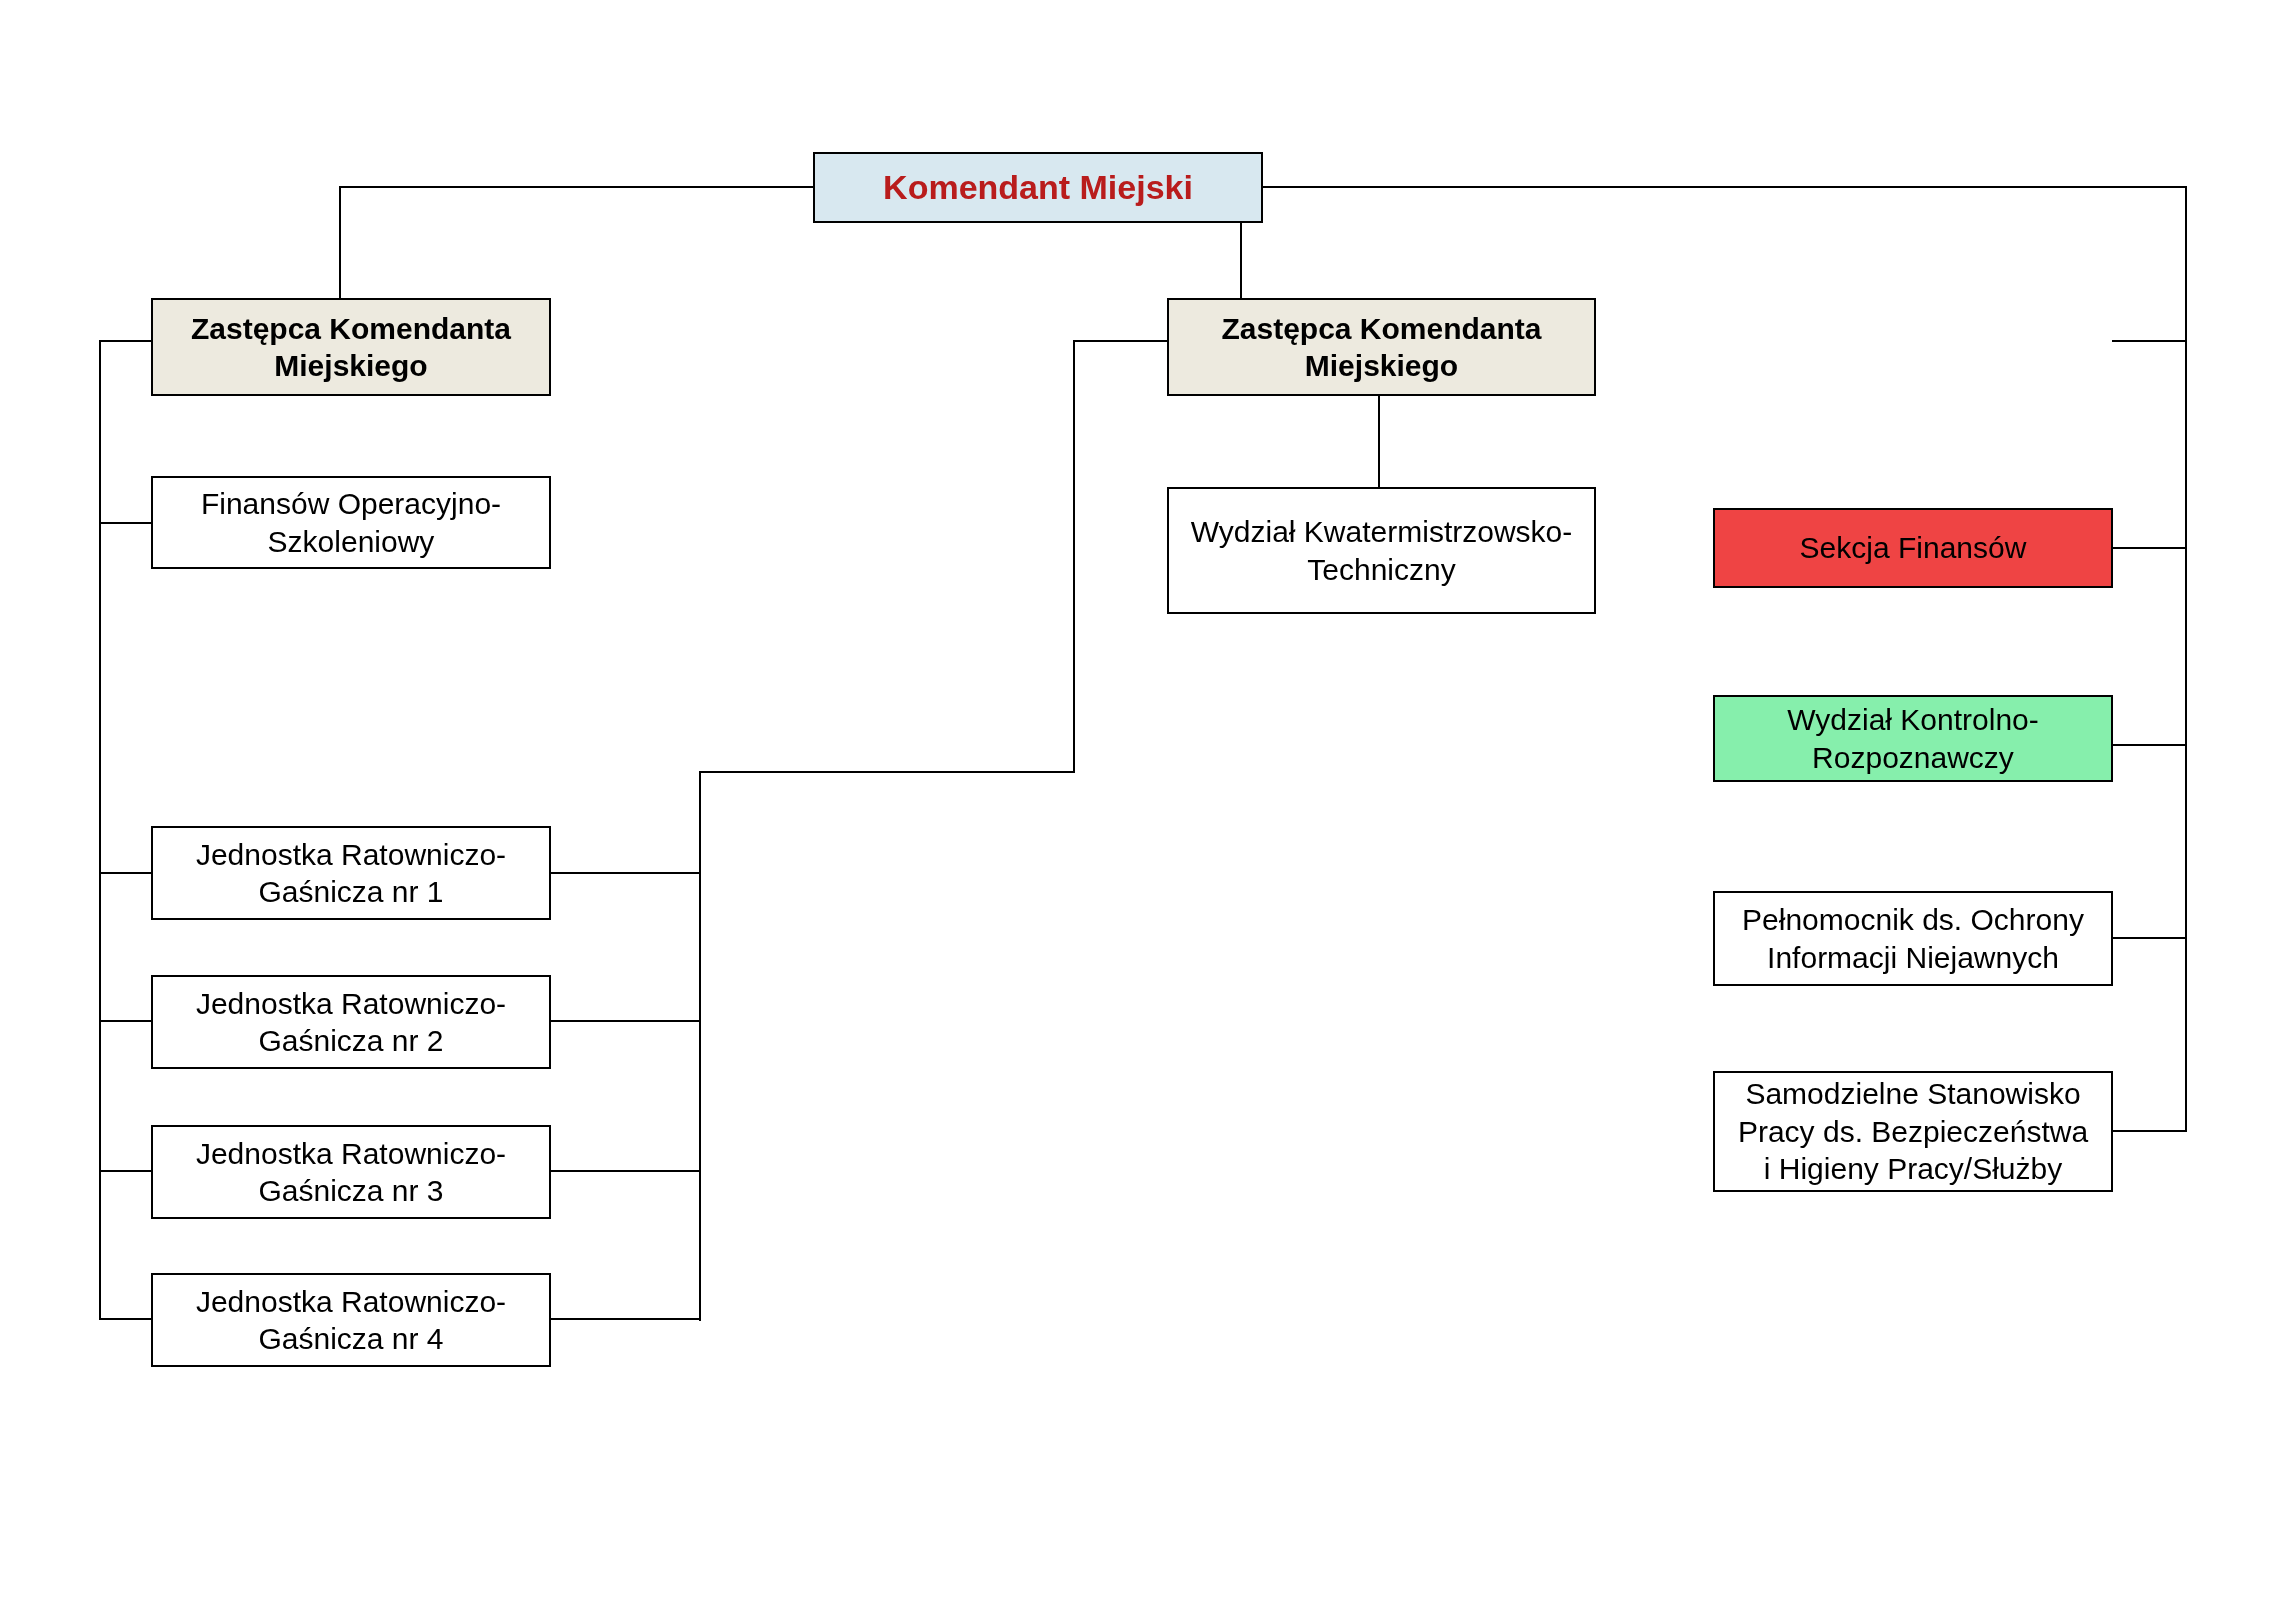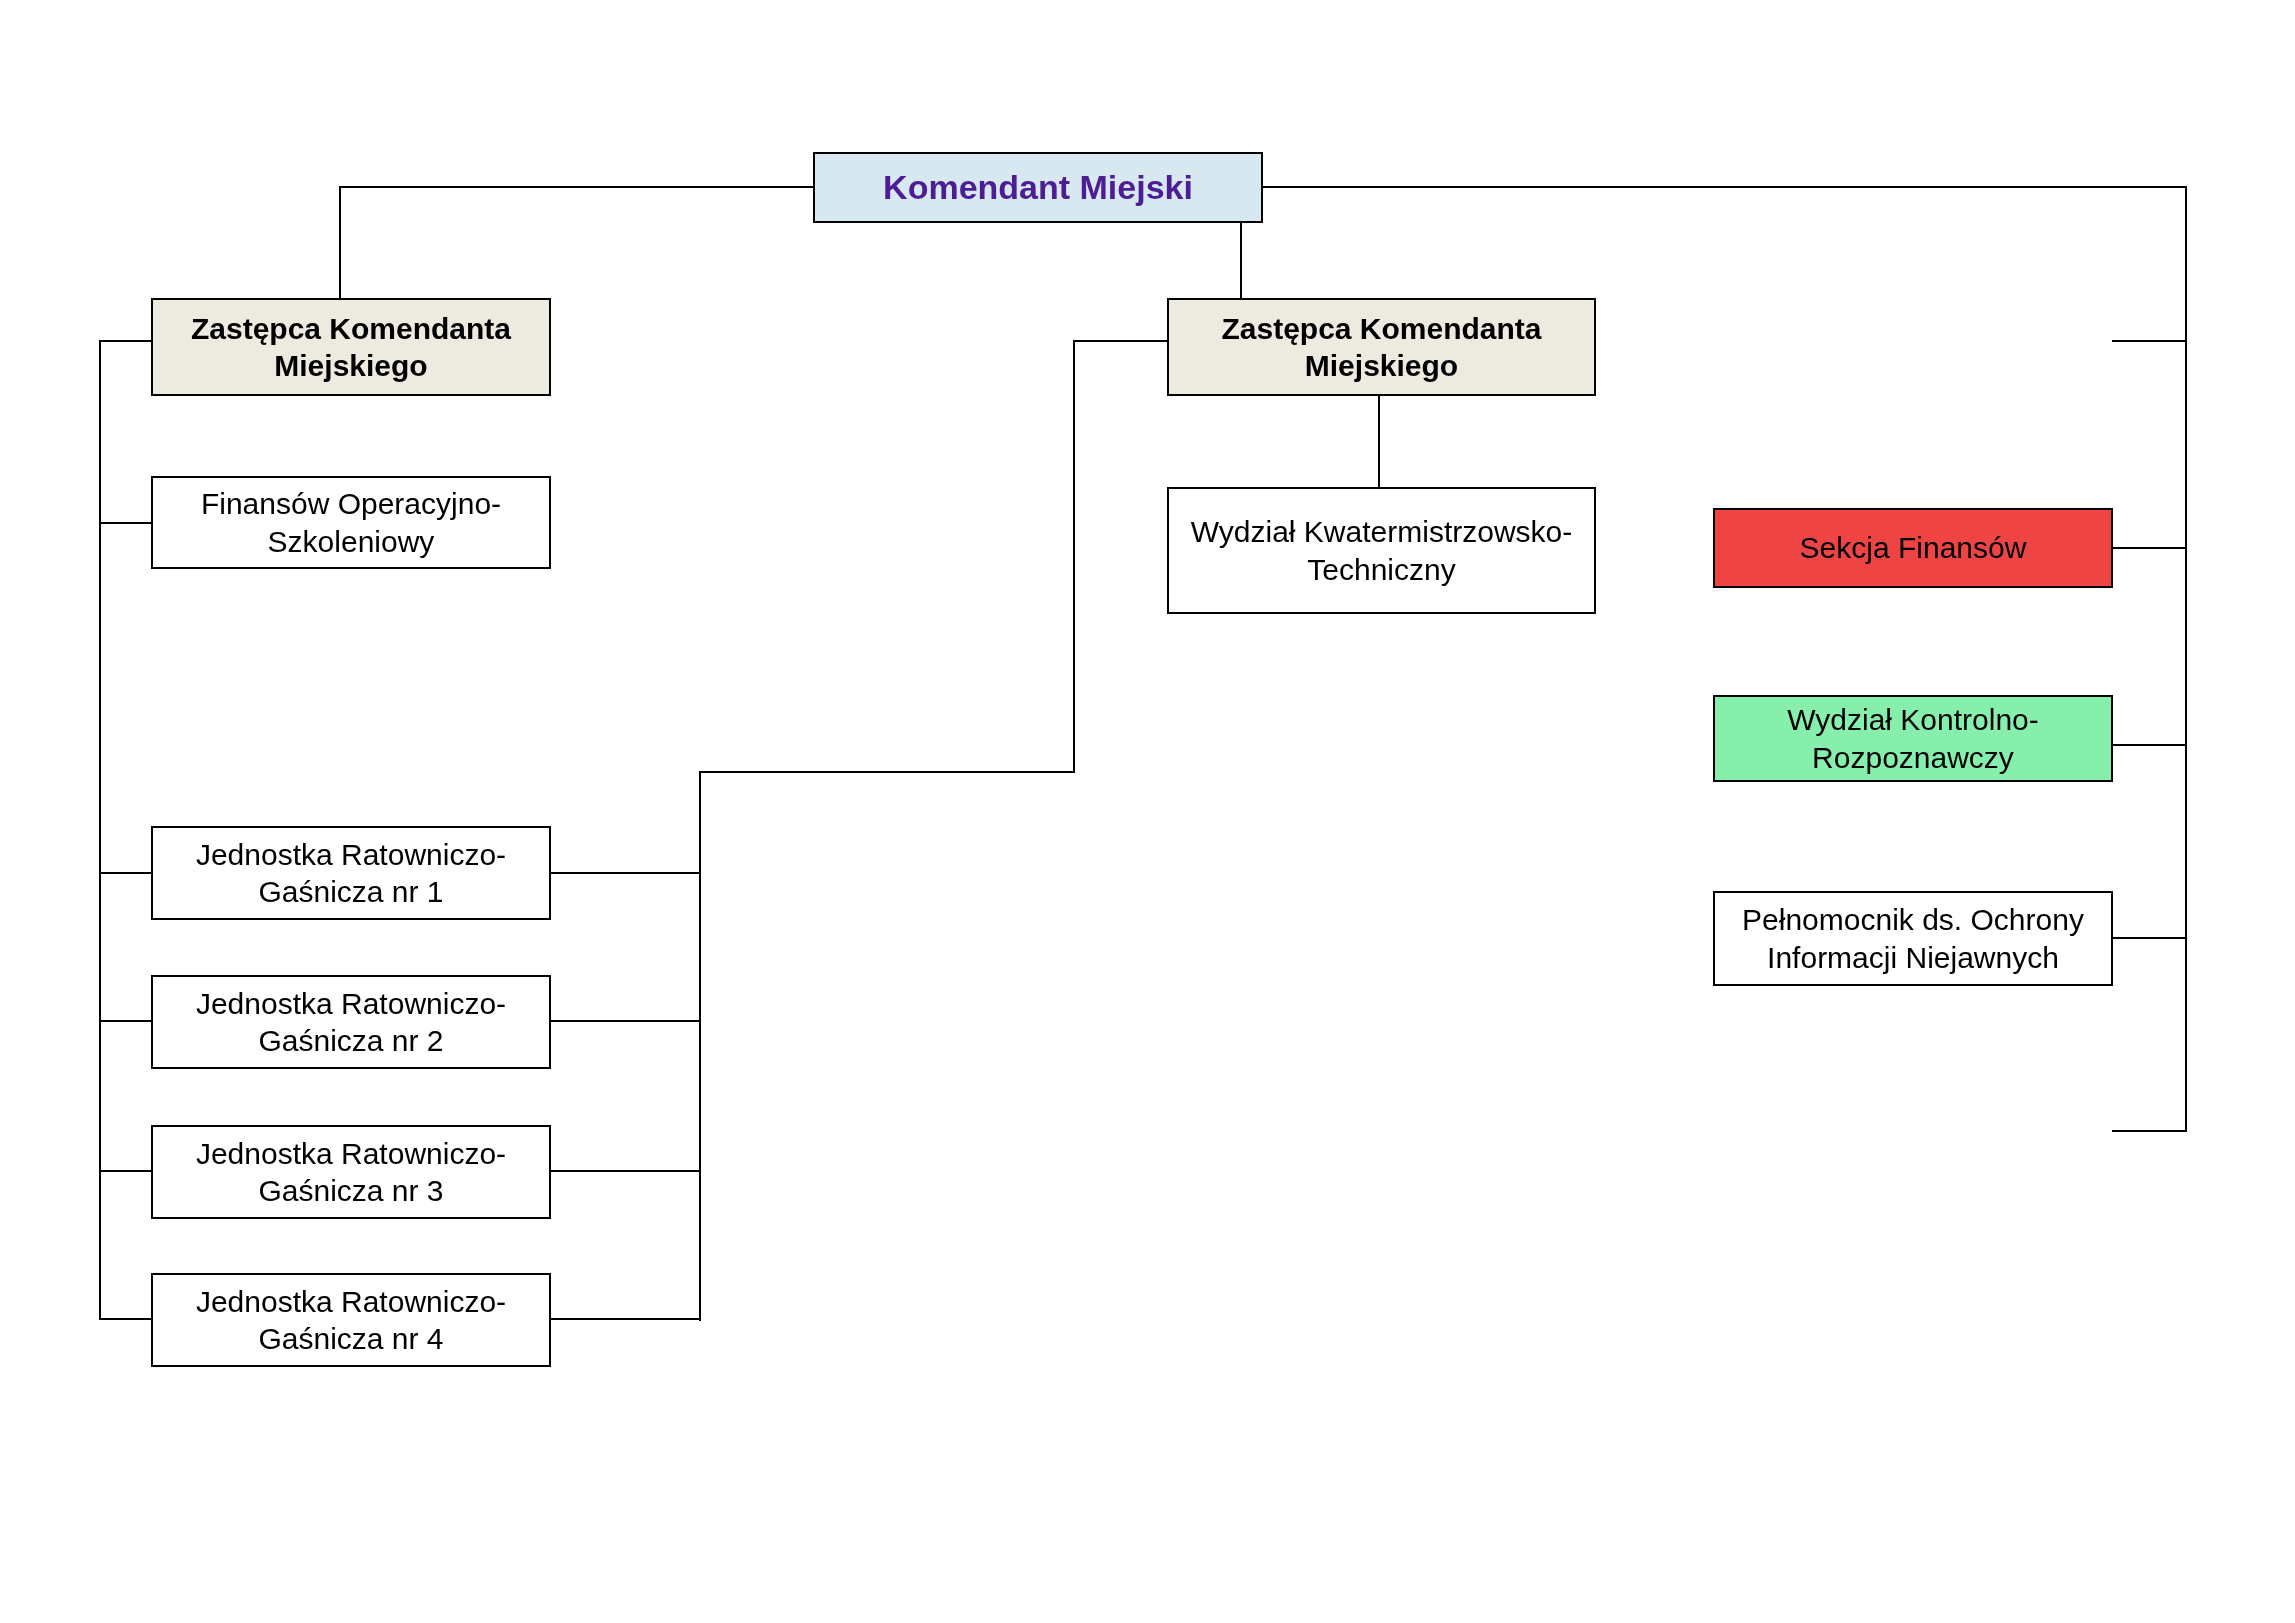--- a/index.html
+++ b/index.html
@@ -65,21 +65,21 @@
     <div class="seg" style="left: 99px; top: 1318px; width: 53px; height: 2px; background: rgb(0, 0, 0);"></div>
     <div class="seg" style="left: 1378px; top: 395px; width: 2px; height: 94px; background: rgb(0, 0, 0);"></div>
     <div class="seg" style="left: 1073px; top: 340px; width: 95px; height: 2px; background: rgb(0, 0, 0);"></div>
     <div class="seg" style="left: 1073px; top: 340px; width: 2px; height: 432px; background: rgb(0, 0, 0);"></div>
     <div class="seg" style="left: 699px; top: 771px; width: 376px; height: 2px; background: rgb(0, 0, 0);"></div>
     <div class="seg" style="left: 699px; top: 771px; width: 2px; height: 550px; background: rgb(0, 0, 0);"></div>
     <div class="seg" style="left: 550px; top: 872px; width: 151px; height: 2px; background: rgb(0, 0, 0);"></div>
     <div class="seg" style="left: 550px; top: 1020px; width: 151px; height: 2px; background: rgb(0, 0, 0);"></div>
     <div class="seg" style="left: 550px; top: 1170px; width: 151px; height: 2px; background: rgb(0, 0, 0);"></div>
     <div class="seg" style="left: 550px; top: 1318px; width: 151px; height: 2px; background: rgb(0, 0, 0);"></div>
-    <div class="node node--emphasis node--root" style="left: 813px; top: 152px; width: 450px; height: 71px; background: rgb(216, 232, 240); color: #4c1d95;">Komendant Miejski</div>
+    <div class="node node--emphasis node--root" style="left: 813px; top: 152px; width: 450px; height: 71px; background: rgb(216, 232, 240); color: #b91c1c;">Komendant Miejski</div>
     <div class="node node--emphasis" style="left: 151px; top: 298px; width: 400px; height: 98px; background: rgb(237, 234, 223); color: rgb(0, 0, 0);">Zastępca Komendanta
 Miejskiego</div>
     <div class="node" style="left: 151px; top: 476px; width: 400px; height: 93px; background: rgb(255, 255, 255); color: rgb(0, 0, 0);">Finansów Operacyjno-
 Szkoleniowy</div>
     <div class="node" style="left: 151px; top: 826px; width: 400px; height: 94px; background: rgb(255, 255, 255); color: rgb(0, 0, 0);">Jednostka Ratowniczo-
 Gaśnicza nr 1</div>
     <div class="node" style="left: 151px; top: 975px; width: 400px; height: 94px; background: rgb(255, 255, 255); color: rgb(0, 0, 0);">Jednostka Ratowniczo-
 Gaśnicza nr 2</div>
     <div class="node" style="left: 151px; top: 1125px; width: 400px; height: 94px; background: rgb(255, 255, 255); color: rgb(0, 0, 0);">Jednostka Ratowniczo-
 Gaśnicza nr 3</div>
@@ -87,14 +87,17 @@
 Gaśnicza nr 4</div>
     <div class="node node--emphasis" style="left: 1167px; top: 298px; width: 429px; height: 98px; background: rgb(237, 234, 223); color: rgb(0, 0, 0);">Zastępca Komendanta
 Miejskiego</div>
     <div class="node" style="left: 1167px; top: 487px; width: 429px; height: 127px; background: rgb(255, 255, 255); color: rgb(0, 0, 0);">Wydział Kwatermistrzowsko-
 Techniczny</div>
     <div class="node" style="left: 1713px; top: 508px; width: 400px; height: 80px; background: #ef4444; color: rgb(0, 0, 0);">Sekcja Finansów</div>
     <div class="node" style="left: 1713px; top: 695px; width: 400px; height: 87px; background: #86efac; color: rgb(0, 0, 0);">Wydział Kontrolno-
 Rozpoznawczy</div>
     <div class="node" style="left: 1713px; top: 891px; width: 400px; height: 95px; background: rgb(255, 255, 255); color: rgb(0, 0, 0);">Pełnomocnik ds. Ochrony
 Informacji Niejawnych</div>
+    <div class="node" style="left: 1713px; top: 1071px; width: 400px; height: 121px; background: rgb(255, 255, 255); color: rgb(0, 0, 0);">Samodzielne Stanowisko
+Pracy ds. Bezpieczeństwa
+i Higieny Pracy/Służby</div>
   </div>
 
 
 </body></html>

